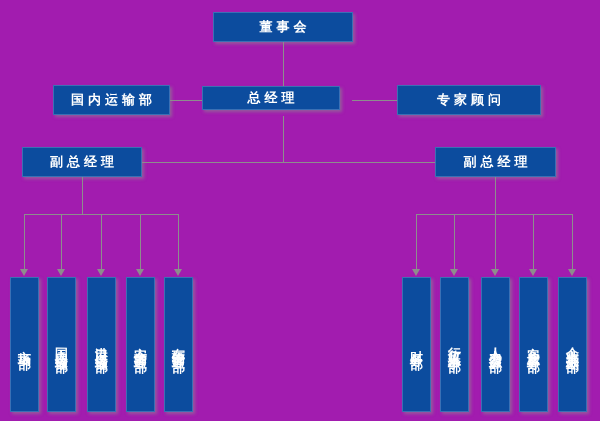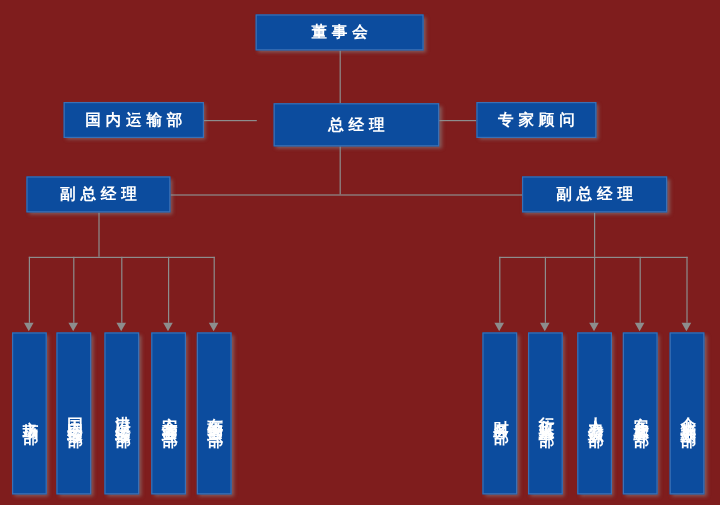--- a/index.html
+++ b/index.html
@@ -5,21 +5,21 @@
   html, body {
     margin: 0;
     padding: 0;
     background: #ffffff;
     font-family: "DejaVu Sans", "Liberation Sans", sans-serif;
   }
   .stage {
     position: relative;
     width: 600px;
     height: 421px;
-    background: #7f1d1d;
+    background: #a21caf;
     overflow: hidden;
   }
   .node {
     position: absolute;
     box-sizing: border-box;
     background: #0c4c9e;
     border: 1px solid #3a70b5;
     box-shadow: 2px 2px 3px rgba(140, 140, 140, 0.55);
     color: #ffffff;
     font-weight: bold;
@@ -93,24 +93,24 @@
   <div class="arrow" style="left:529px; top:269px;"></div>
   <div class="arrow" style="left:568px; top:269px;"></div>
 
   <div class="node h" style="left:213px; top:12px; width:140px; height:30px;">
     <span>董事会</span>
   </div>
 
   <div class="node h" style="left:53px; top:85px; width:117px; height:30px;">
     <span>国内运输部</span>
   </div>
-  <div class="node h" style="left:228px; top:86px; width:138px; height:36px;">
+  <div class="node h" style="left:202px; top:86px; width:138px; height:24px;">
     <span>总经理</span>
   </div>
-  <div class="node h" style="left:397px; top:85px; width:100px; height:30px;text-align:center;">
+  <div class="node h" style="left:397px; top:85px; width:144px; height:30px;text-align:center;">
     <span>专家顾问</span>
   </div>
 
   <div class="node h" style="left:22px; top:147px; width:120px; height:30px;">
     <span>副总经理</span>
   </div>
   <div class="node h" style="left:435px; top:147px; width:121px; height:30px;">
     <span>副总经理</span>
   </div>
 

